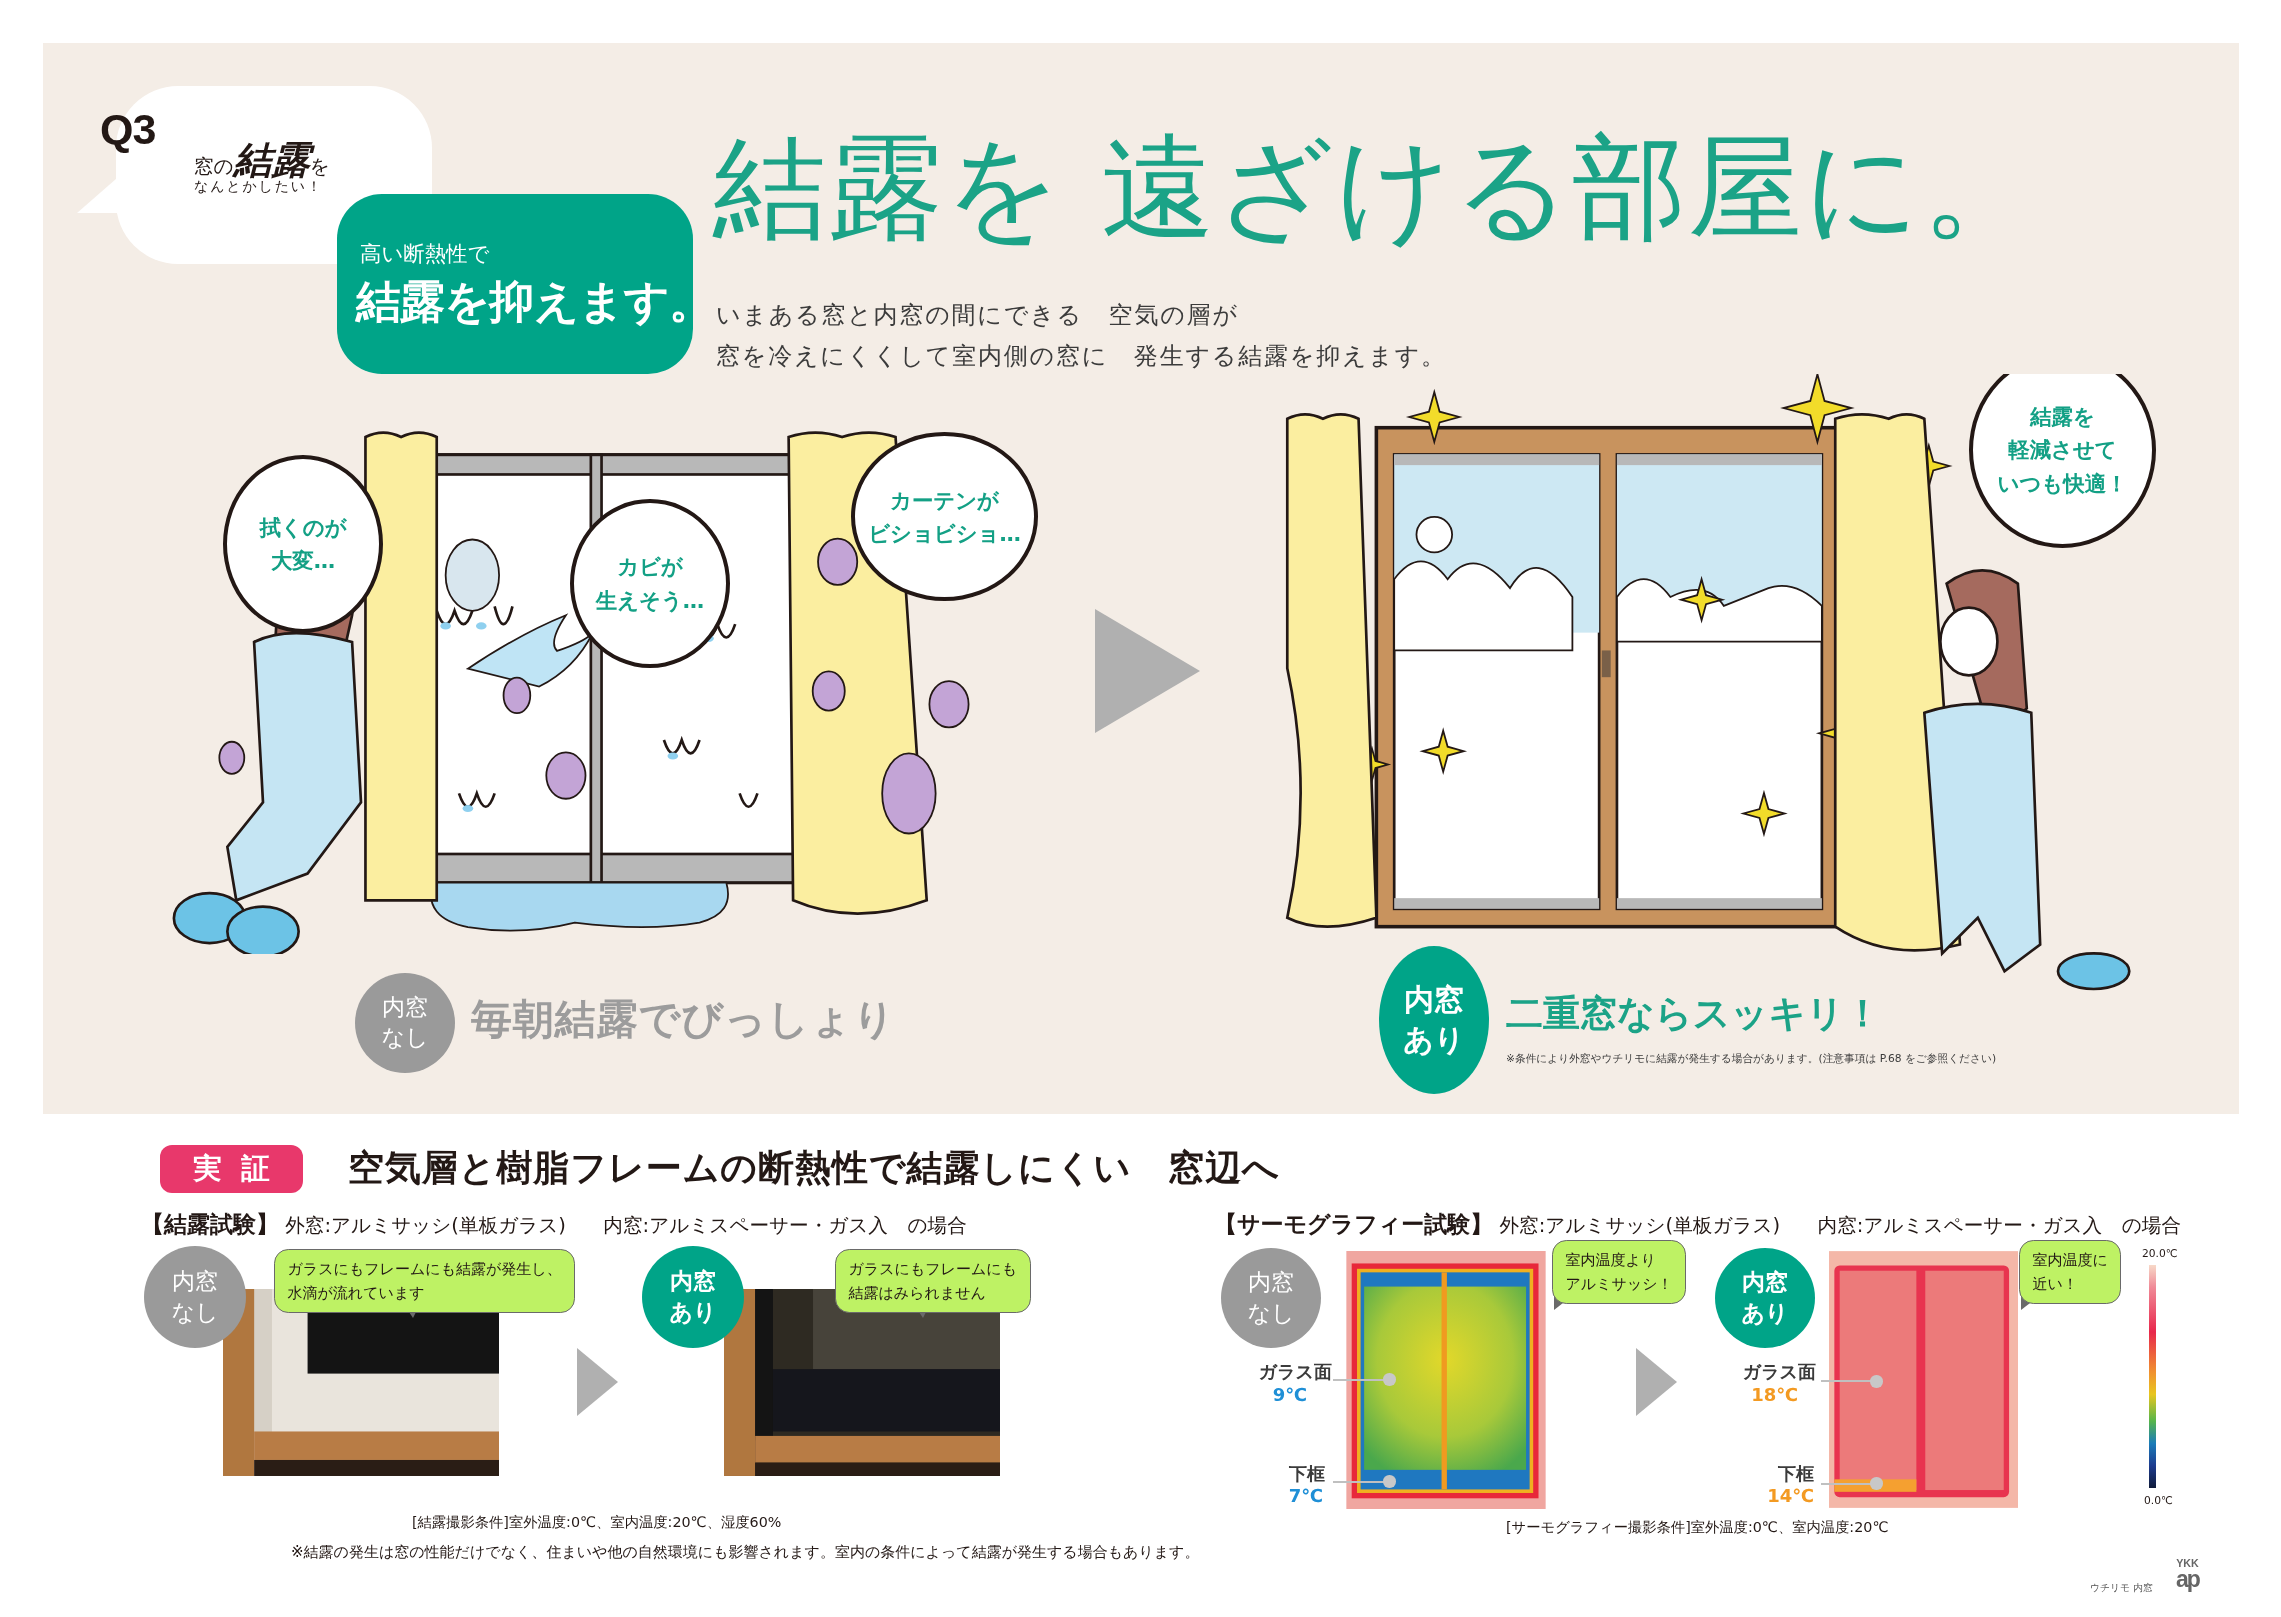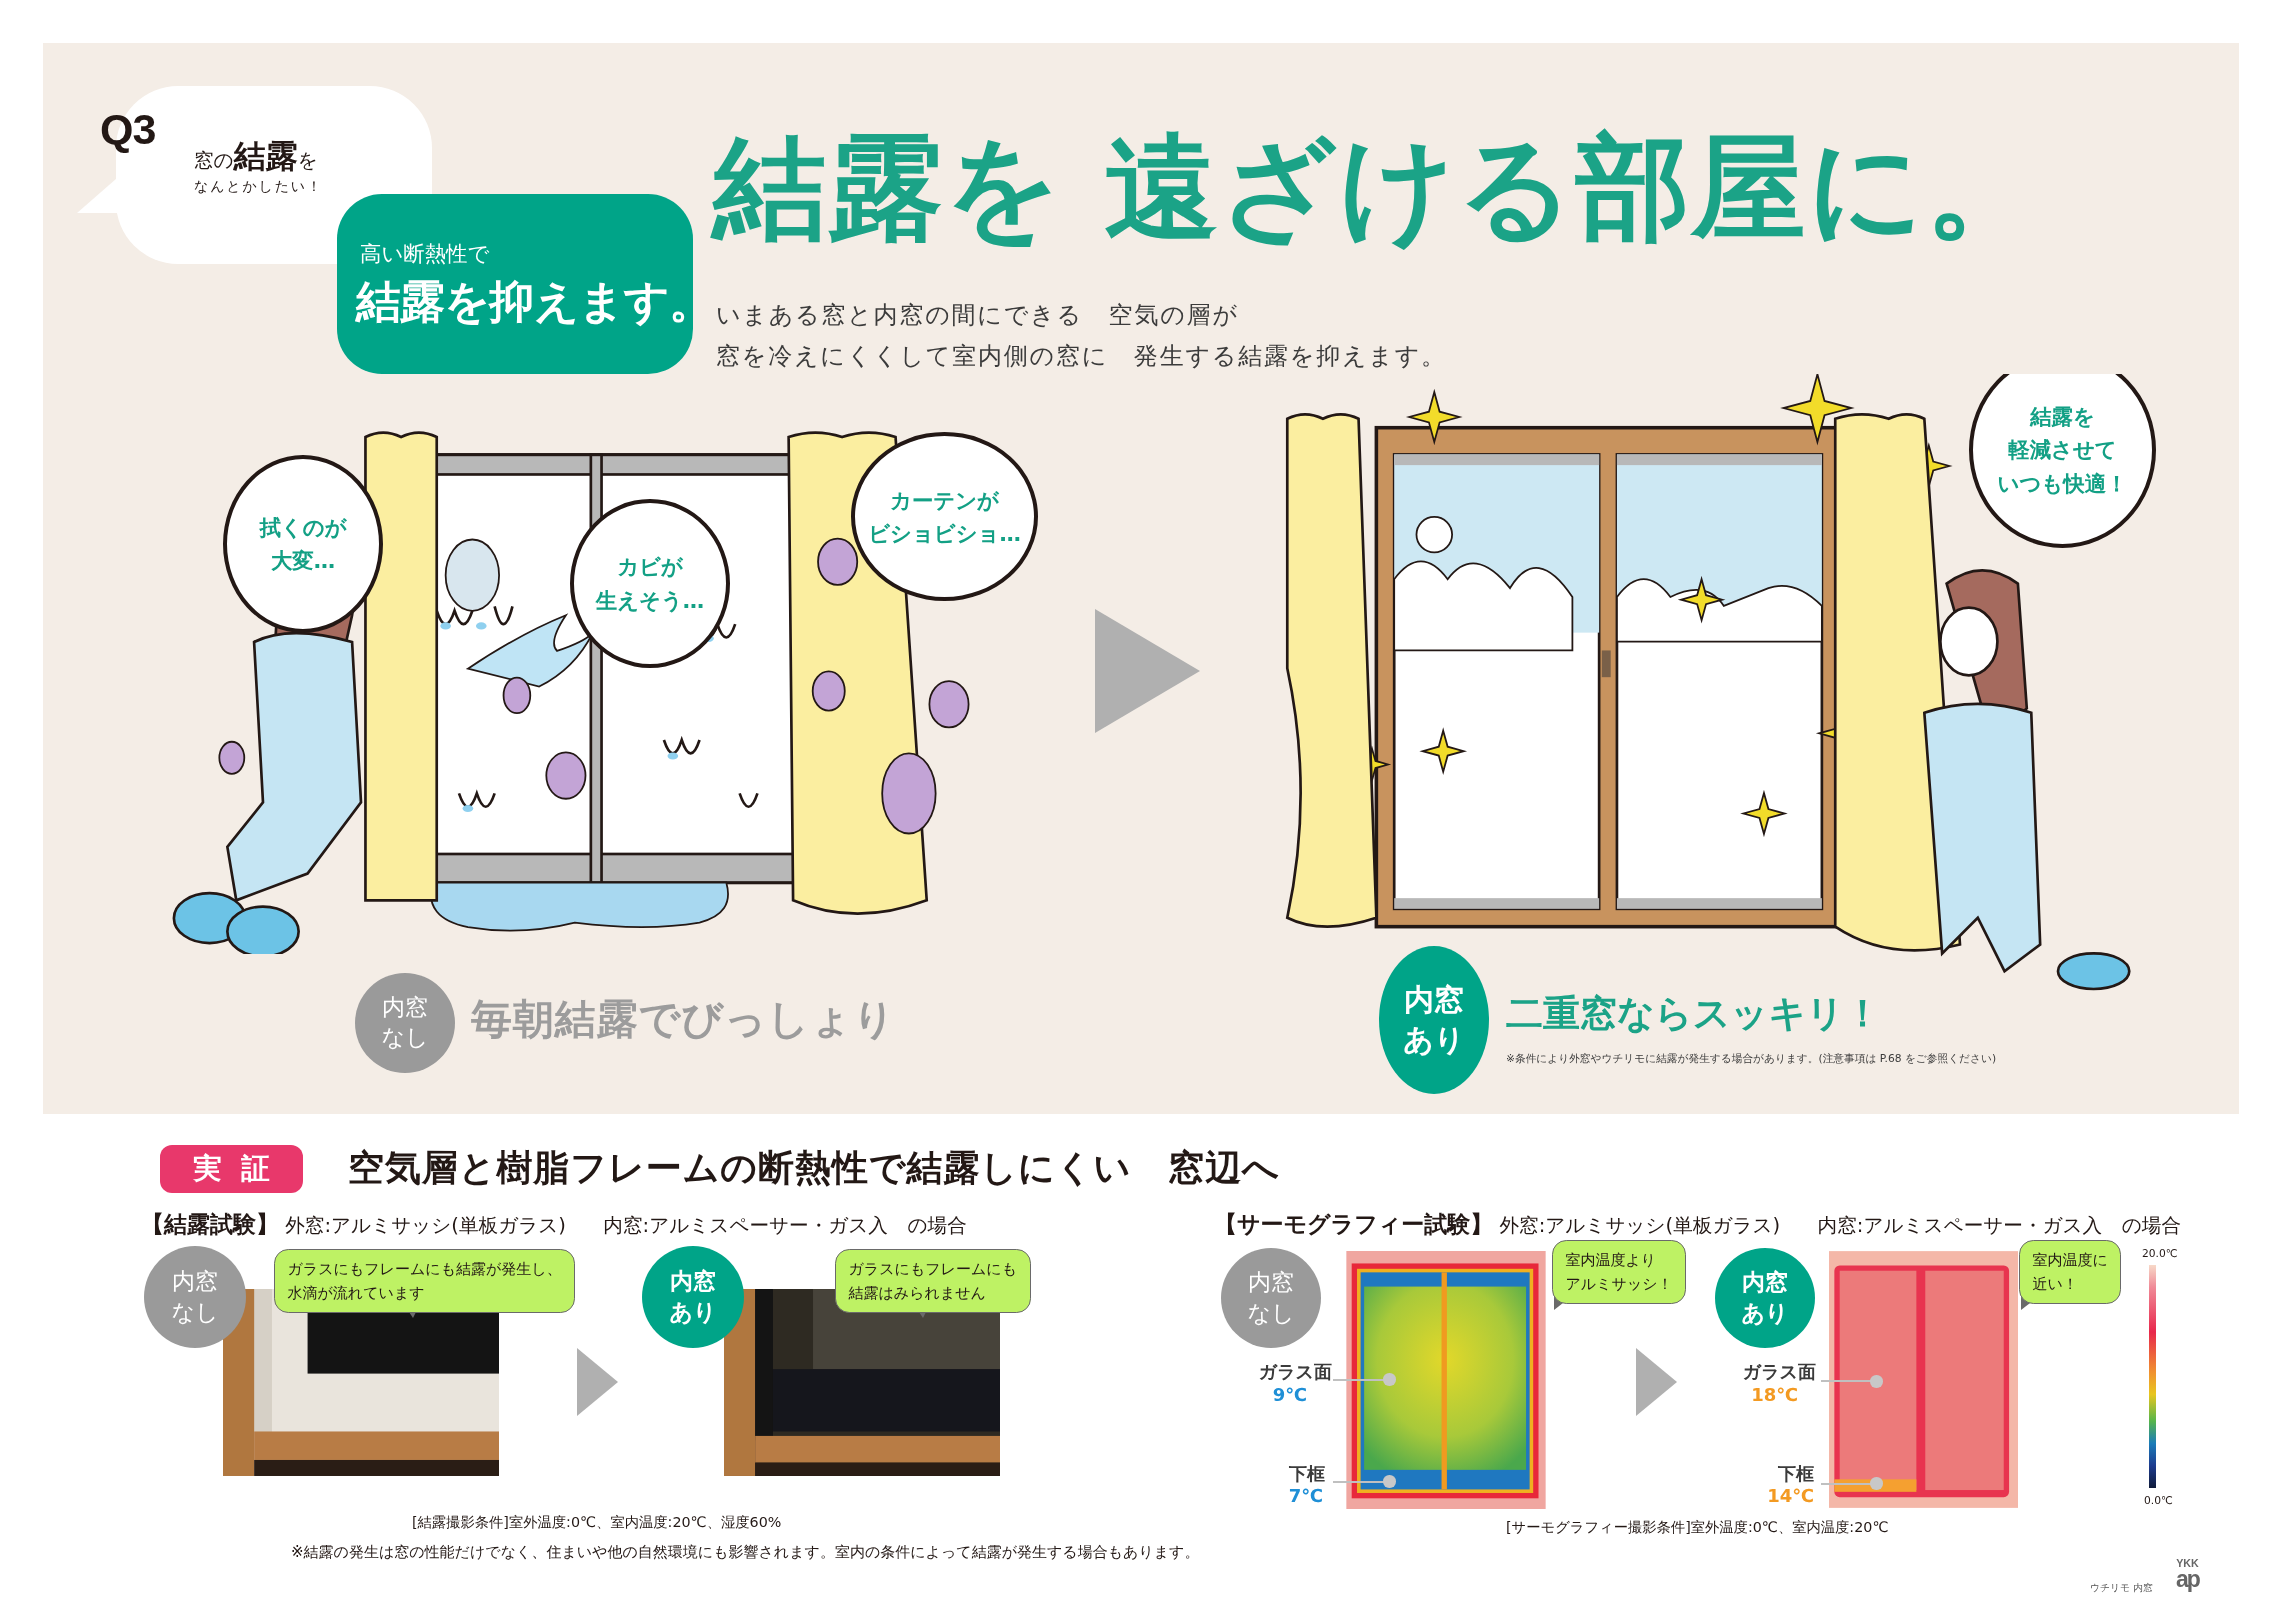--- a/index.html
+++ b/index.html
@@ -9,30 +9,30 @@
 
   
   #panel { left: 43px; top: 43px; width: 2196px; height: 1071px; background: #f4ede6; }
 
   
   #q-bubble { left: 116px; top: 86px; width: 316px; height: 178px; background: #fff; border-radius: 62px; }
   #q-bubble-tail { left: 77px; top: 151px; width: 0; height: 0;
     border-top: 62px solid transparent; border-right: 71px solid #fff; border-bottom: 0 solid transparent; }
   #q-num { left: 100px; top: 105px; font-family: "Liberation Sans", sans-serif; font-weight: 700; font-size: 43px; color: #231815; letter-spacing: -0.9px; }
   #q-line1 { left: 194px; top: 135px; font-family: "DejaVu Serif", serif; font-size: 19.6px; color: #231815; }
-  #q-line1 .big { font-size: 32px; font-weight: 700; }
+  #q-line1 .big { font-size: 38px; font-weight: 700; font-style: italic; }
   #q-line2 { left: 194px; top: 178px; font-family: "DejaVu Serif", serif; font-size: 14px; color: #231815; letter-spacing: 1.8px; }
 
   
   #green-pill { left: 337px; top: 194px; width: 356px; height: 180px; background: #00a488; border-radius: 45px; }
   #pill-small { left: 360px; top: 239px; font-size: 21.4px; color: #fff; }
   #pill-big { left: 356px; top: 272px; font-size: 45px; font-weight: 700; color: #fff; letter-spacing: -0.9px; }
 
   
-  #headline { left: 713px; top: 125px; font-size: 114px; font-weight: 700; color: #1ba387; letter-spacing: 1.8px; white-space: pre; line-height: 1.1; }
+  #headline { left: 713px; top: 125px; font-size: 114px; font-weight: 400; color: #1ba387; letter-spacing: 1.8px; white-space: pre; line-height: 1.1; }
   #sub1 { left: 716px; top: 299px; font-size: 24px; color: #3b3b3b; letter-spacing: 1.8px; white-space: pre; }
   #sub2 { left: 716px; top: 340px; font-size: 24px; color: #3b3b3b; letter-spacing: 1.8px; white-space: pre; }
 
   
   .illus { overflow: hidden; }
   #illus-left { left: 165px; top: 419px; width: 882px; height: 535px; }
   #illus-right { left: 1265px; top: 374px; width: 891px; height: 642px; }
 
   
   .speech { background: #fff; border: 4.5px solid #231815; border-radius: 50%; display: flex; align-items: center; justify-content: center; text-align: center; font-weight: 700; color: #13a085; }

